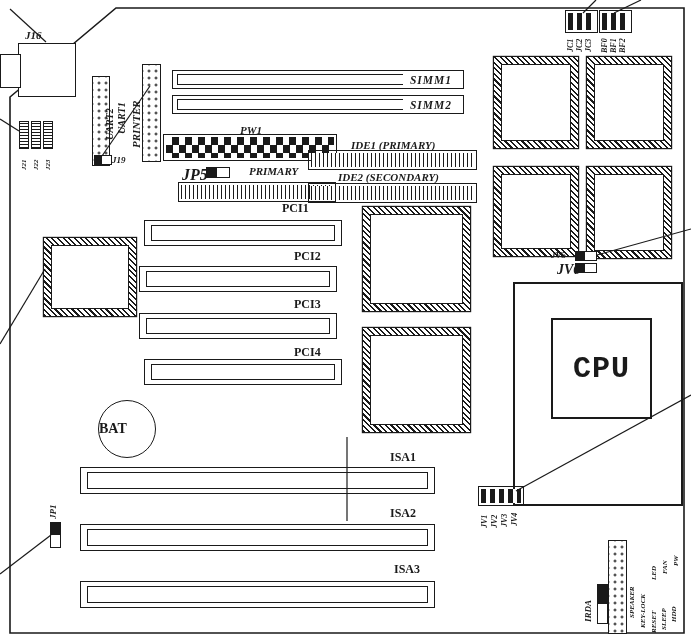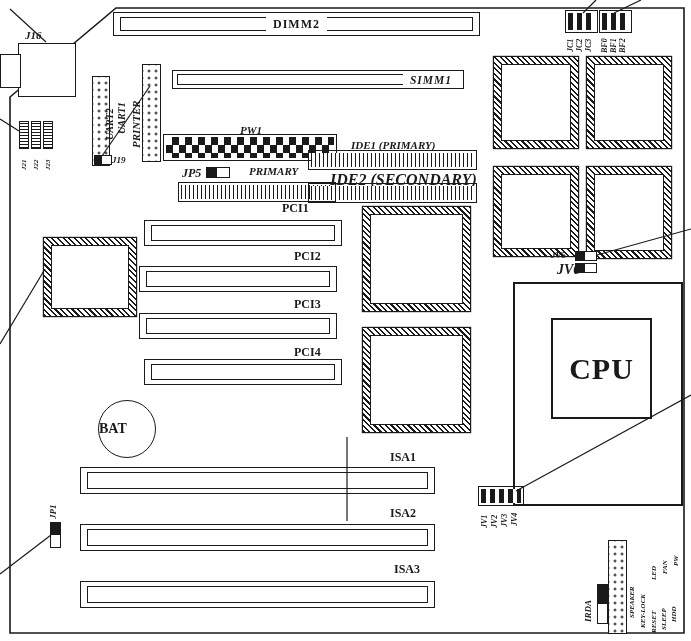--- a/index.html
+++ b/index.html
@@ -50,40 +50,40 @@
         background:linear-gradient(180deg,var(--ink) 0 50%,var(--paper) 50%);}
 
   .qfp{position:absolute;background:var(--paper);border:7px solid transparent;
        border-image:repeating-linear-gradient(45deg,var(--ink) 0 1.5px,var(--paper) 1.5px 4px) 7;
        box-shadow:0 0 0 1.2px var(--ink);}
   .qfp::after{content:"";position:absolute;inset:0;border:1.2px solid var(--ink);}
 
   .bat{position:absolute;border:1.5px solid var(--ink);border-radius:50%;background:var(--paper);
        display:flex;align-items:center;justify-content:flex-start;font-weight:bold;font-size:14px;}
 
-  .cpu-outer{position:absolute;border:2px solid var(--ink);background:var(--paper);}
+  .cpu-outer{position:absolute;border:2px solid var(--ink);background:var(--paper);font-family:Liberation Mono, monospace;}
   .cpu-inner{position:absolute;left:36px;top:34px;width:97px;height:97px;border:2px solid var(--ink);
        display:flex;align-items:center;justify-content:center;font-weight:bold;font-size:30px;letter-spacing:1px;}
 </style>
 </head>
 <body>
 
 <div class="stage">
 
   <svg class="underlay" width="691" height="641">
     <polygon points="116,8 684,8 684,633 10,633 10,97" fill="none" stroke="currentColor" stroke-width="1.6"></polygon>
   </svg>
 
-  <div class="slot" style="left:113px;top:12px;width:365px;height:22px">
-    <i class="inner"></i>
-    <span class="mem-label">DIMM2</span>
-  </div>
   <div class="slot thin right" style="left:172px;top:70px;width:290px;height:17px">
     <i class="inner"></i>
     <span class="mem-label">SIMM1</span>
+  </div>
+  <div class="slot thin right" style="left:172px;top:95px;width:290px;height:17px">
+    <i class="inner"></i>
+    <span class="mem-label">SIMM2</span>
   </div>
 
   <span class="ilabel" style="left:25px;top:29px;font-size:11px">J16</span>
   <div class="rect" style="left:18px;top:43px;width:56px;height:52px"></div>
   <div class="rect" style="left:0px;top:54px;width:19px;height:32px"></div>
 
   <div class="dots" style="left:92px;top:76px;width:16px;height:88px"></div>
   <span class="vlabel" style="left:104px;top:140px;font-size:10px">UART2</span>
   <span class="vlabel" style="left:116px;top:134px;font-size:10px">UART1</span>
   <span class="vlabel" style="left:130px;top:148px;font-size:11px">PRINTER</span>
@@ -95,28 +95,28 @@
   <span class="vlabel" style="left:20px;top:170px;font-size:7px">J21</span>
   <span class="vlabel" style="left:32px;top:170px;font-size:7px">J22</span>
   <span class="vlabel" style="left:44px;top:170px;font-size:7px">J23</span>
 
   <div class="jumper-h" style="left:94px;top:155px;width:16px;height:8px"></div>
   <span class="ilabel" style="left:112px;top:155px;font-size:9px">J19</span>
 
   <span class="ilabel" style="left:240px;top:124px;font-size:11px">PW1</span>
   <div class="checker" style="left:163px;top:134px;width:168px;height:21px"></div>
 
-  <span class="ilabel" style="left:182px;top:166px;font-size:12px">JP5</span>
+  <span class="ilabel" style="left:182px;top:166px;font-size:16px">JP5</span>
   <div class="jumper-h" style="left:206px;top:167px;width:22px;height:9px"></div>
   <span class="ilabel" style="left:249px;top:165px;font-size:11px">PRIMARY</span>
   <div class="stripes" style="left:178px;top:182px;width:152px;height:14px"></div>
 
   <span class="ilabel" style="left:351px;top:139px;font-size:11px">IDE1 (PRIMARY)</span>
   <div class="stripes" style="left:308px;top:150px;width:163px;height:14px"></div>
-  <span class="ilabel" style="left:330px;top:171px;font-size:16px">IDE2 (SECONDARY)</span>
+  <span class="ilabel" style="left:338px;top:171px;font-size:11px">IDE2 (SECONDARY)</span>
   <div class="stripes" style="left:308px;top:183px;width:163px;height:14px"></div>
 
   <span class="slotname" style="left:282px;top:201px">PCI1</span>
   <div class="slot" style="left:144px;top:220px;width:196px;height:24px">
       <i class="inner"></i>
     </div>
   <span class="slotname" style="left:294px;top:249px">PCI2</span>
   <div class="slot" style="left:139px;top:266px;width:196px;height:24px">
       <i class="inner"></i>
     </div>

